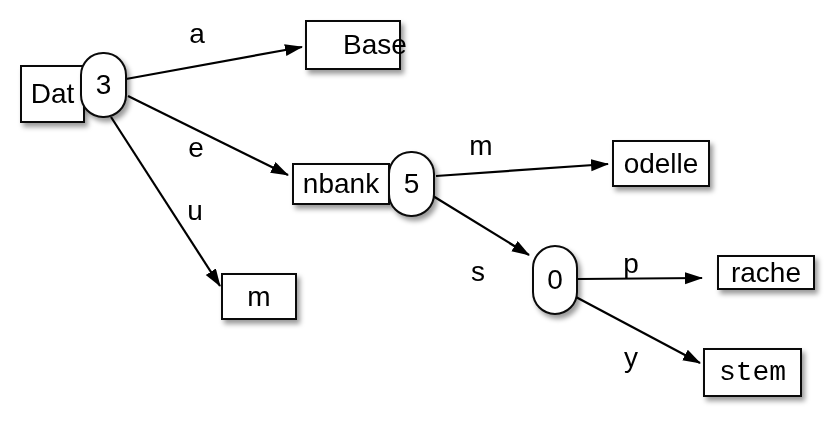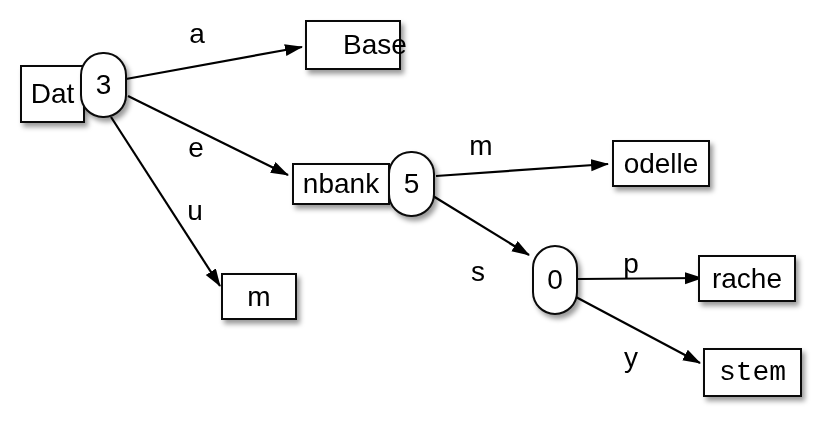--- a/index.html
+++ b/index.html
@@ -63,21 +63,21 @@
   }
   
   #node-dat-rect   { left: 20px;  top: 65px;  width: 65px; height: 58px; }
   #node-dat-oval   { left: 80px;  top: 52px;  width: 47px; height: 66px; }
   #node-base       { left: 305px; top: 20px;  width: 96px; height: 50px; padding-left: 44px; }
   #node-nbank-rect { left: 292px; top: 163px; width: 98px; height: 42px; text-align: center; }
   #node-nbank-oval { left: 388px; top: 151px; width: 47px; height: 66px; }
   #node-m          { left: 221px; top: 273px; width: 76px; height: 47px; }
   #node-odelle     { left: 612px; top: 140px; width: 98px; height: 47px; }
   #node-zero-oval  { left: 532px; top: 245px; width: 46px; height: 70px; }
-  #node-rache      { left: 698px; top: 255px; width: 98px; height: 47px; }
+  #node-rache      { left: 717px; top: 255px; width: 98px; height: 35px; }
   #node-stem       { left: 703px; top: 348px; width: 99px; height: 49px; font-family: Liberation Mono, monospace; }
   
   #edge-label-a { left: 197px; top: 34px;  }
   #edge-label-e { left: 196px; top: 148px; }
   #edge-label-u { left: 195px; top: 211px; }
   #edge-label-m { left: 481px; top: 146px; }
   #edge-label-s { left: 478px; top: 272px; }
   #edge-label-p { left: 631px; top: 264px; }
   #edge-label-y { left: 631px; top: 358px; }
 </style>

